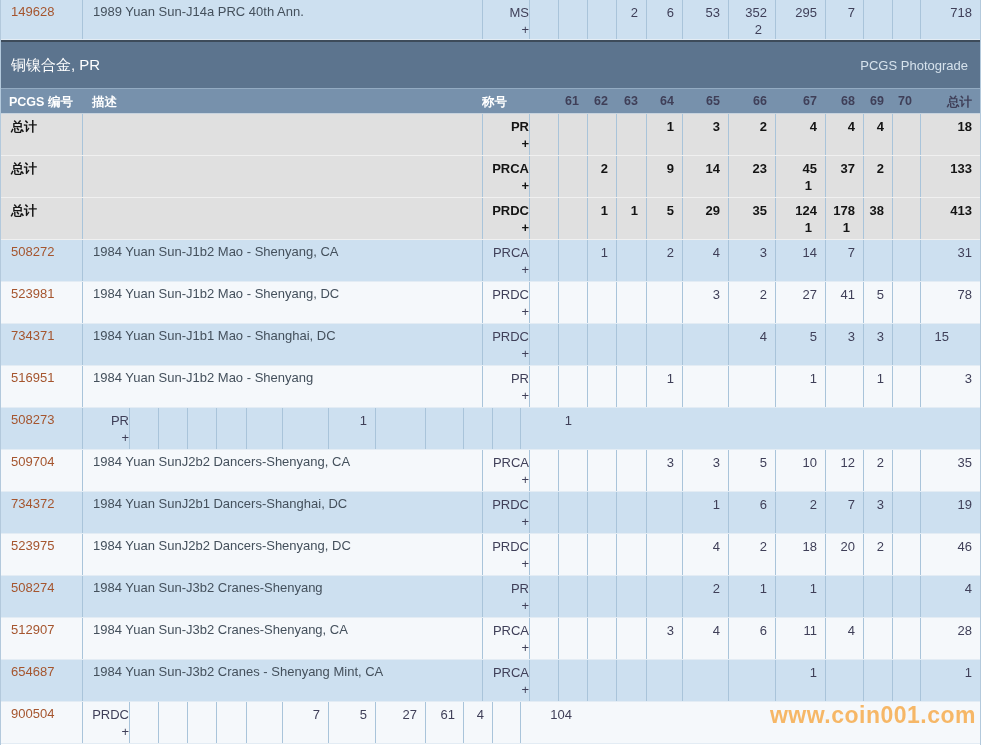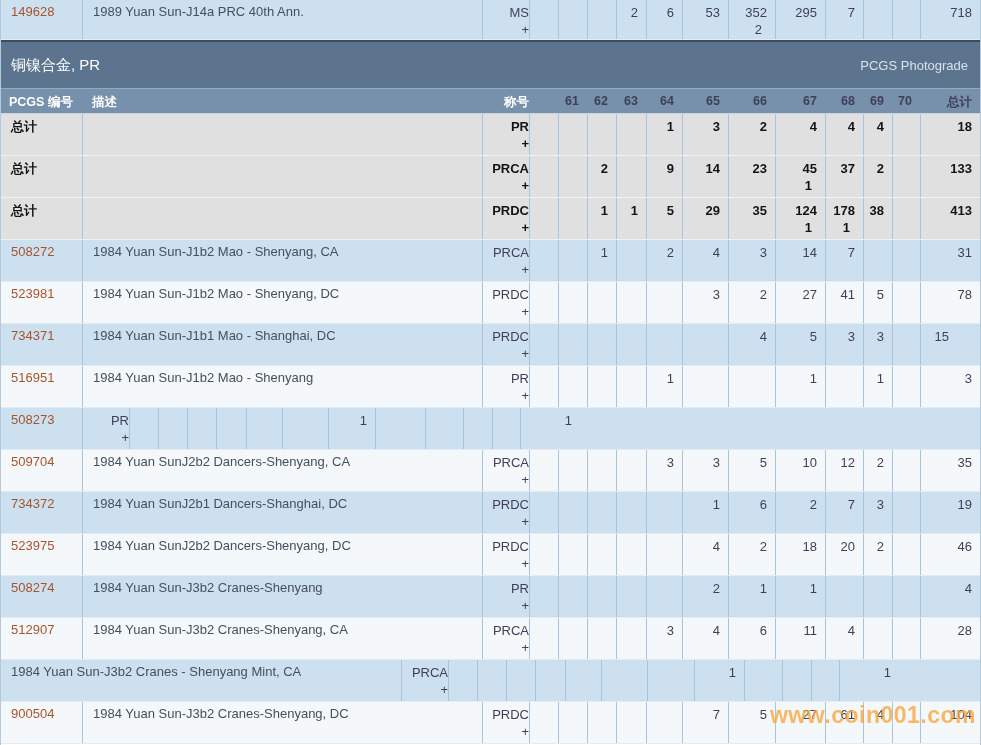--- a/index.html
+++ b/index.html
@@ -36,21 +36,21 @@
     display:flex;align-items:center;justify-content:space-between;padding:0 12px 0 10px}
   .band-title{color:#ffffff;font-weight:normal;font-size:15px}
   .band-link{color:#d6e2ec;font-size:13px;cursor:pointer}
 
   
   .hrow{height:26px;background:#7791ac;border-top:1px solid #93abc2;border-bottom:1px solid #c7d3de;
     display:flex;color:#fff;font-weight:bold;font-size:12.5px}
   .hcell{padding-top:5px;overflow:hidden;white-space:nowrap}
   .hrow .c-pcgs{padding-left:8px}
   .hrow .c-desc{padding-left:10px}
-  .hrow .c-desig{text-align:right}
+  .hrow .c-desig{text-align:left}
   .hcell.num{padding-right:8px}
 
   .watermark{position:absolute;top:702px;right:5px;font-size:23px;font-weight:bold;
     color:#f7a63e;opacity:.78;letter-spacing:.5px;pointer-events:none}
 </style>
 </head>
 <body>
 
 <div class="tbl">
   <div id="slot-top">
@@ -854,20 +854,21 @@
         <div class="cell num" style="width: 28px;">
           <div class="v"></div>
           <div class="p"></div>
         </div>
         <div class="cell num" style="width: 60px;">
           <div class="v">28</div>
           <div class="p"></div>
         </div>
       </div>
       <div class="row blue">
+        <div class="cell c-pcgs"><span class="lnk">654687</span></div>
         <div class="cell c-desc">1984 Yuan Sun-J3b2 Cranes - Shenyang Mint, CA</div>
         <div class="cell c-desig">
           <div class="v">PRCA</div>
           <div class="p">+</div>
         </div>
         <div class="cell num" style="width: 29px;">
           <div class="v"></div>
           <div class="p"></div>
         </div>
         <div class="cell num" style="width: 29px;">
@@ -910,21 +911,20 @@
           <div class="v"></div>
           <div class="p"></div>
         </div>
         <div class="cell num" style="width: 60px;">
           <div class="v">1</div>
           <div class="p"></div>
         </div>
       </div>
       <div class="row white">
         <div class="cell c-pcgs"><span class="lnk">900504</span></div>
-        <div class="cell c-desc">1984 Yuan Sun-J3b2 Cranes-Shenyang, DC</div>
         <div class="cell c-desig">
           <div class="v">PRDC</div>
           <div class="p">+</div>
         </div>
         <div class="cell num" style="width: 29px;">
           <div class="v"></div>
           <div class="p"></div>
         </div>
         <div class="cell num" style="width: 29px;">
           <div class="v"></div>

